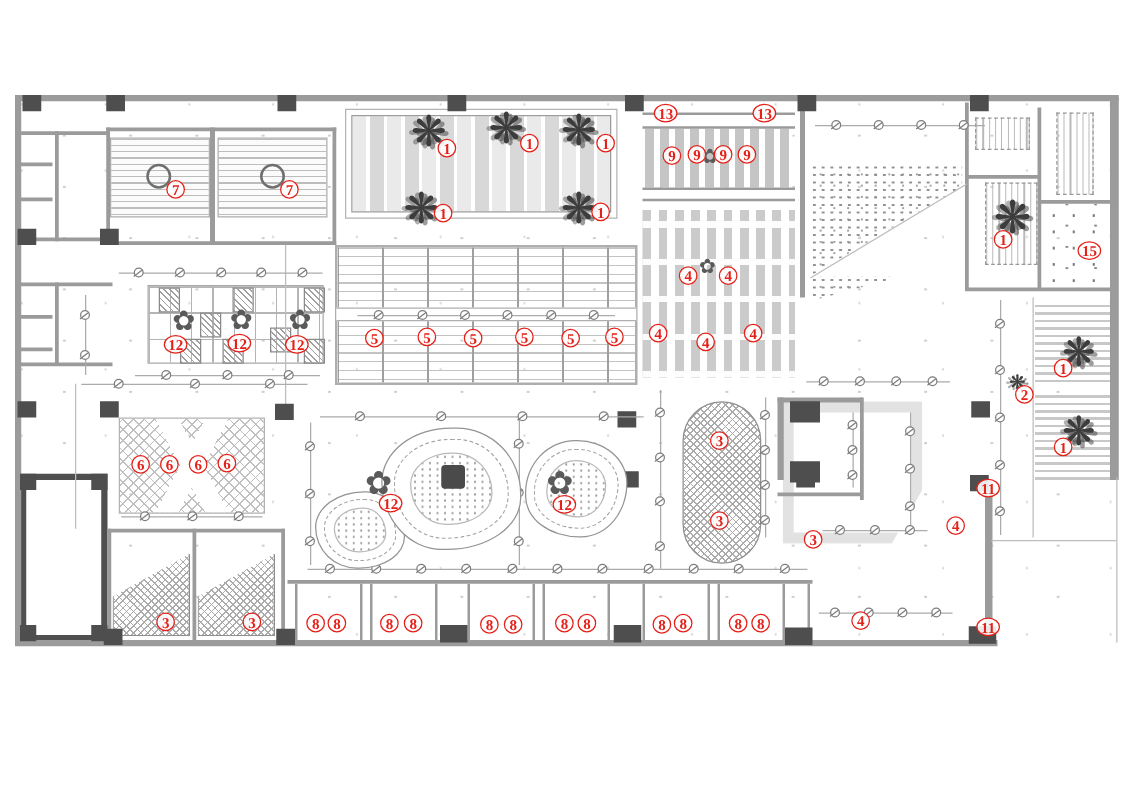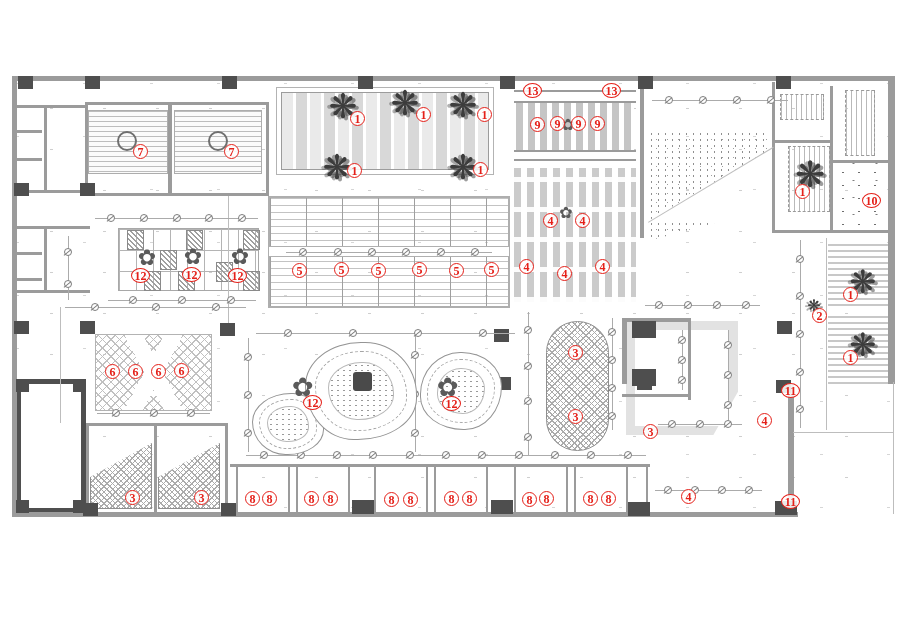--- a/index.html
+++ b/index.html
@@ -337,21 +337,21 @@
       <div class="el callout" style="left: 550px; top: 116px;">9</div>
       <div class="el callout" style="left: 571px; top: 116px;">9</div>
       <div class="el callout" style="left: 590px; top: 116px;">9</div>
       <div class="el callout" style="left: 543px; top: 213px;">4</div>
       <div class="el callout" style="left: 575px; top: 213px;">4</div>
       <div class="el callout" style="left: 519px; top: 259px;">4</div>
       <div class="el callout" style="left: 557px; top: 266px;">4</div>
       <div class="el callout" style="left: 595px; top: 259px;">4</div>
       <div class="el callout" style="left: 757px; top: 413px;">4</div>
       <div class="el callout" style="left: 681px; top: 489px;">4</div>
-      <div class="el callout c2" style="left: 862px; top: 193px;">10</div>
+      <div class="el callout c2" style="left: 862px; top: 193px;">15</div>
       <div class="el callout" style="left: 812px; top: 308px;">2</div>
       <div class="el callout c2" style="left: 781px; top: 383px;">11</div>
       <div class="el callout c2" style="left: 781px; top: 494px;">11</div>
       <div class="el callout" style="left: 643px; top: 424px;">3</div>
       <div class="el callout" style="left: 125px; top: 490px;">3</div>
       <div class="el callout" style="left: 194px; top: 490px;">3</div>
       <div class="el callout" style="left: 568px; top: 345px;">3</div>
       <div class="el callout" style="left: 568px; top: 409px;">3</div>
       <div class="el callout c2" style="left: 131px; top: 268px;">12</div>
       <div class="el callout c2" style="left: 182px; top: 267px;">12</div>

